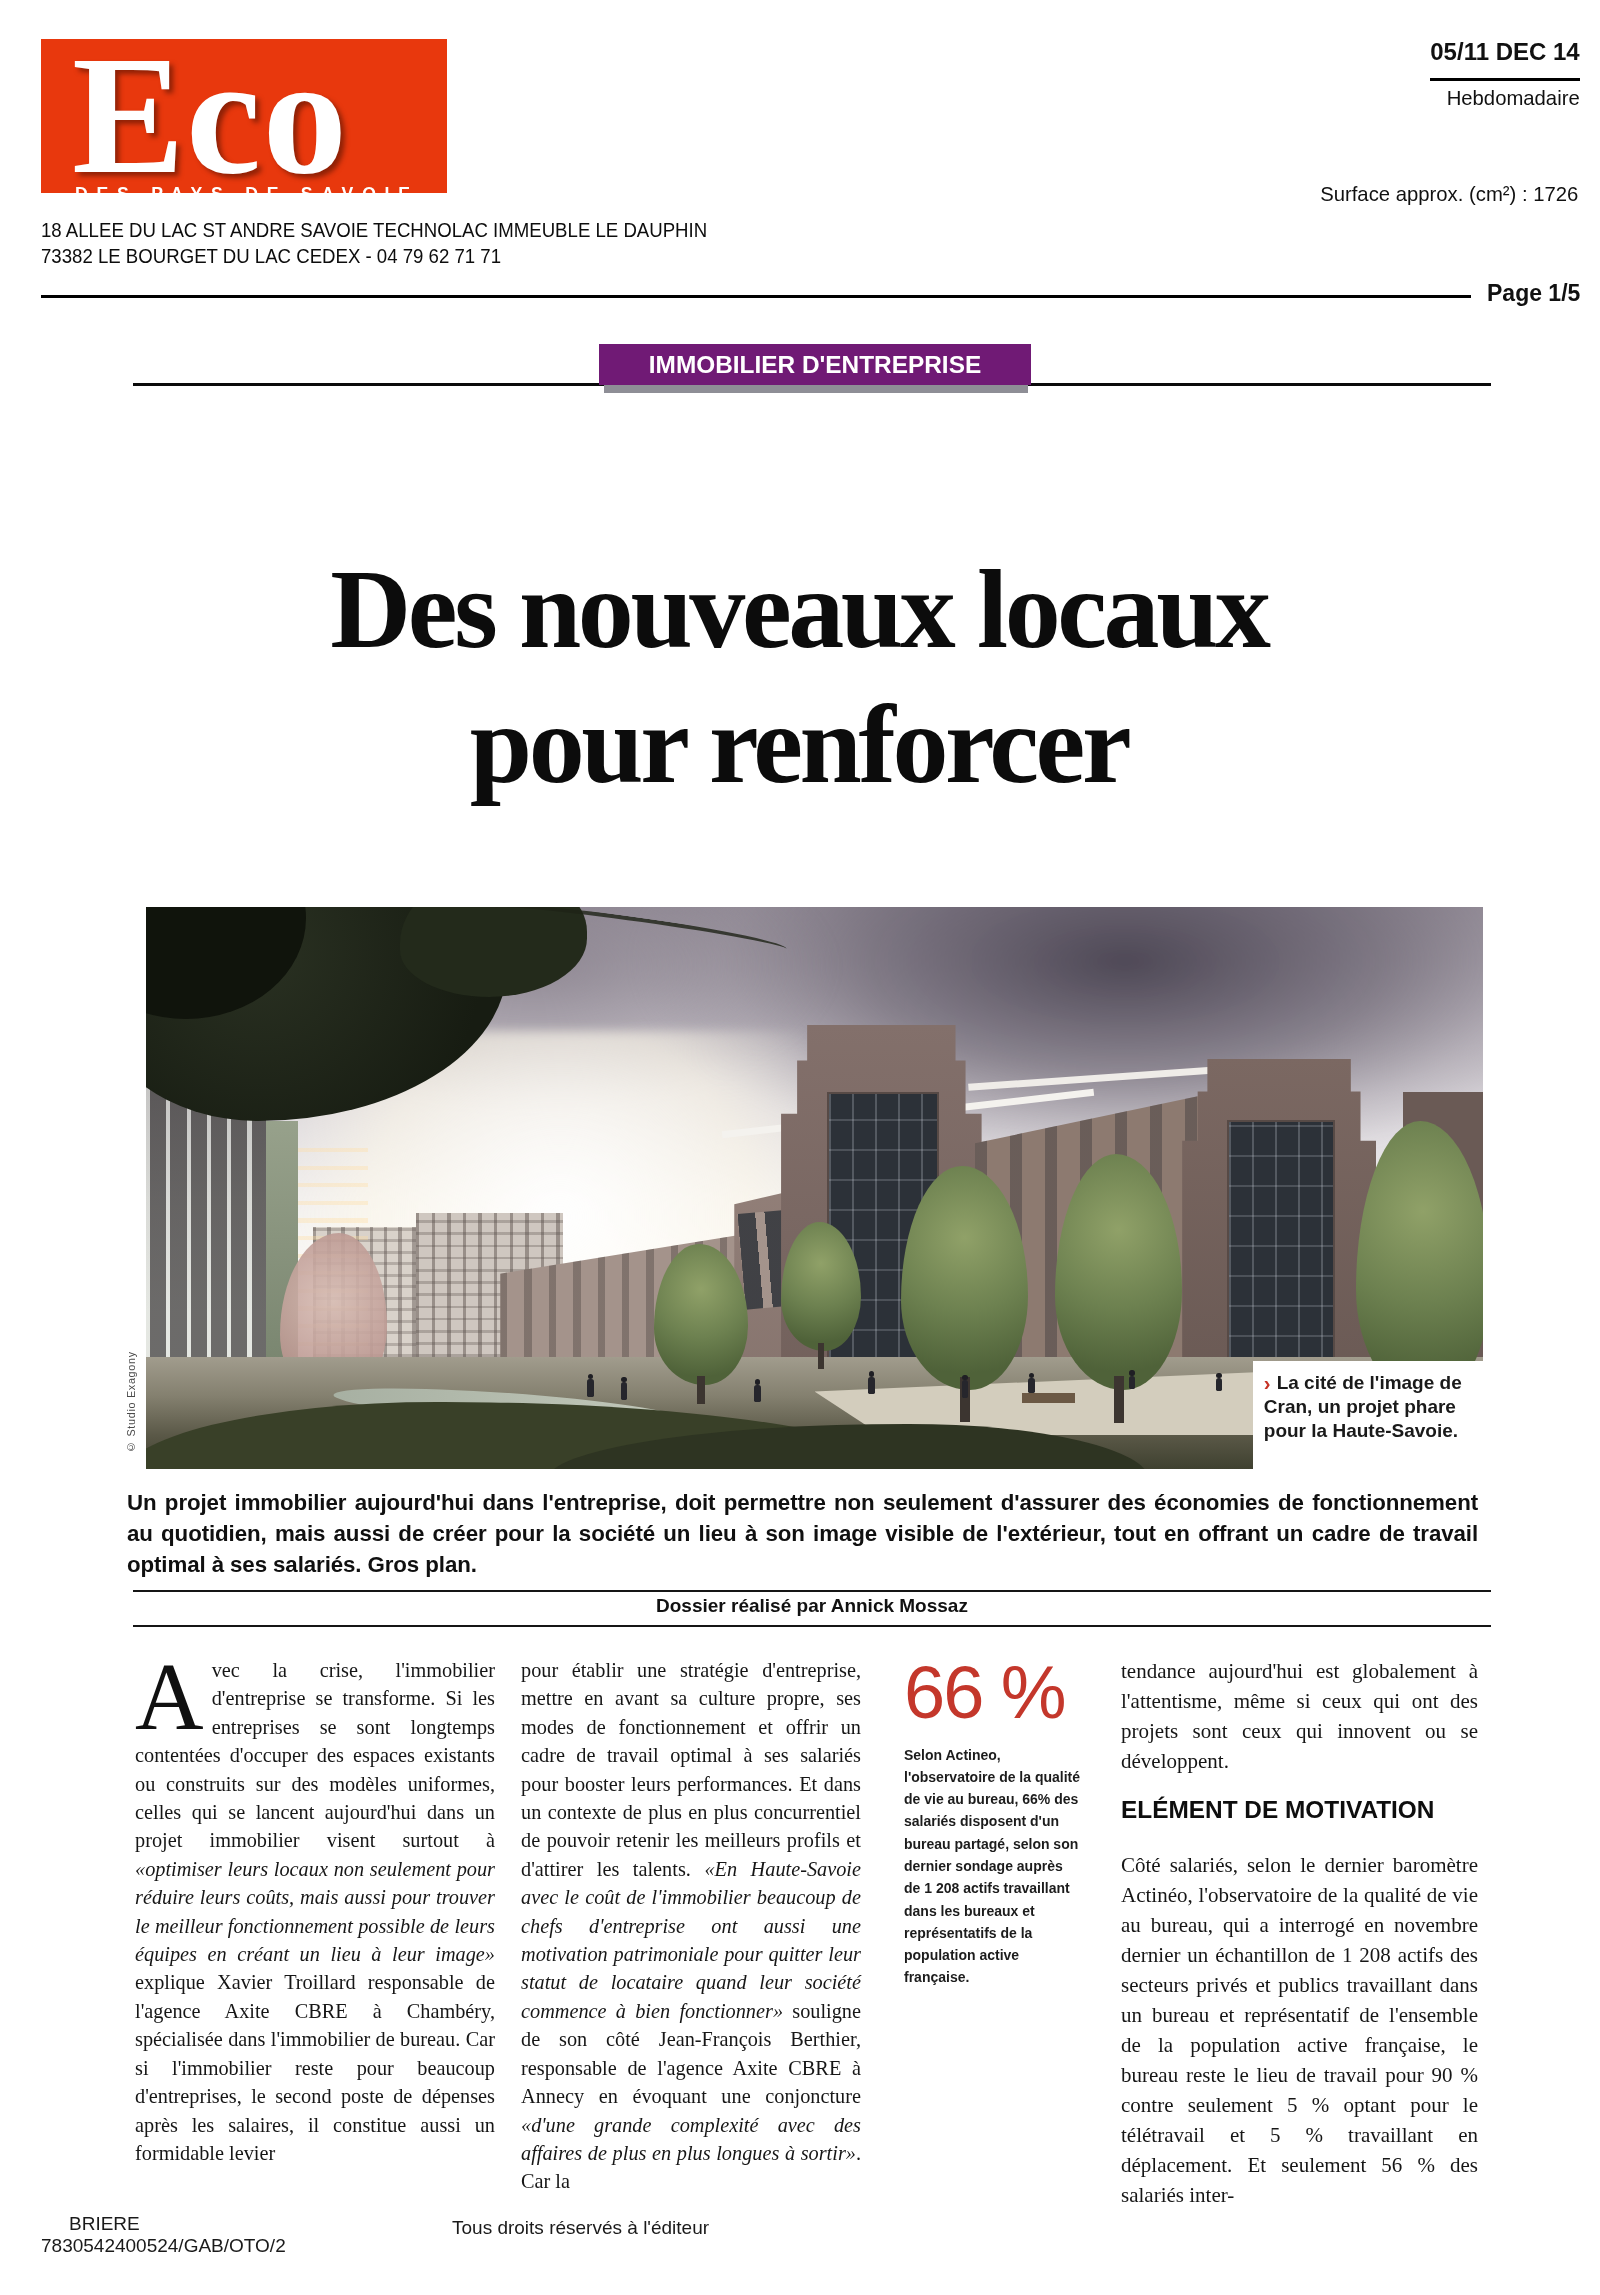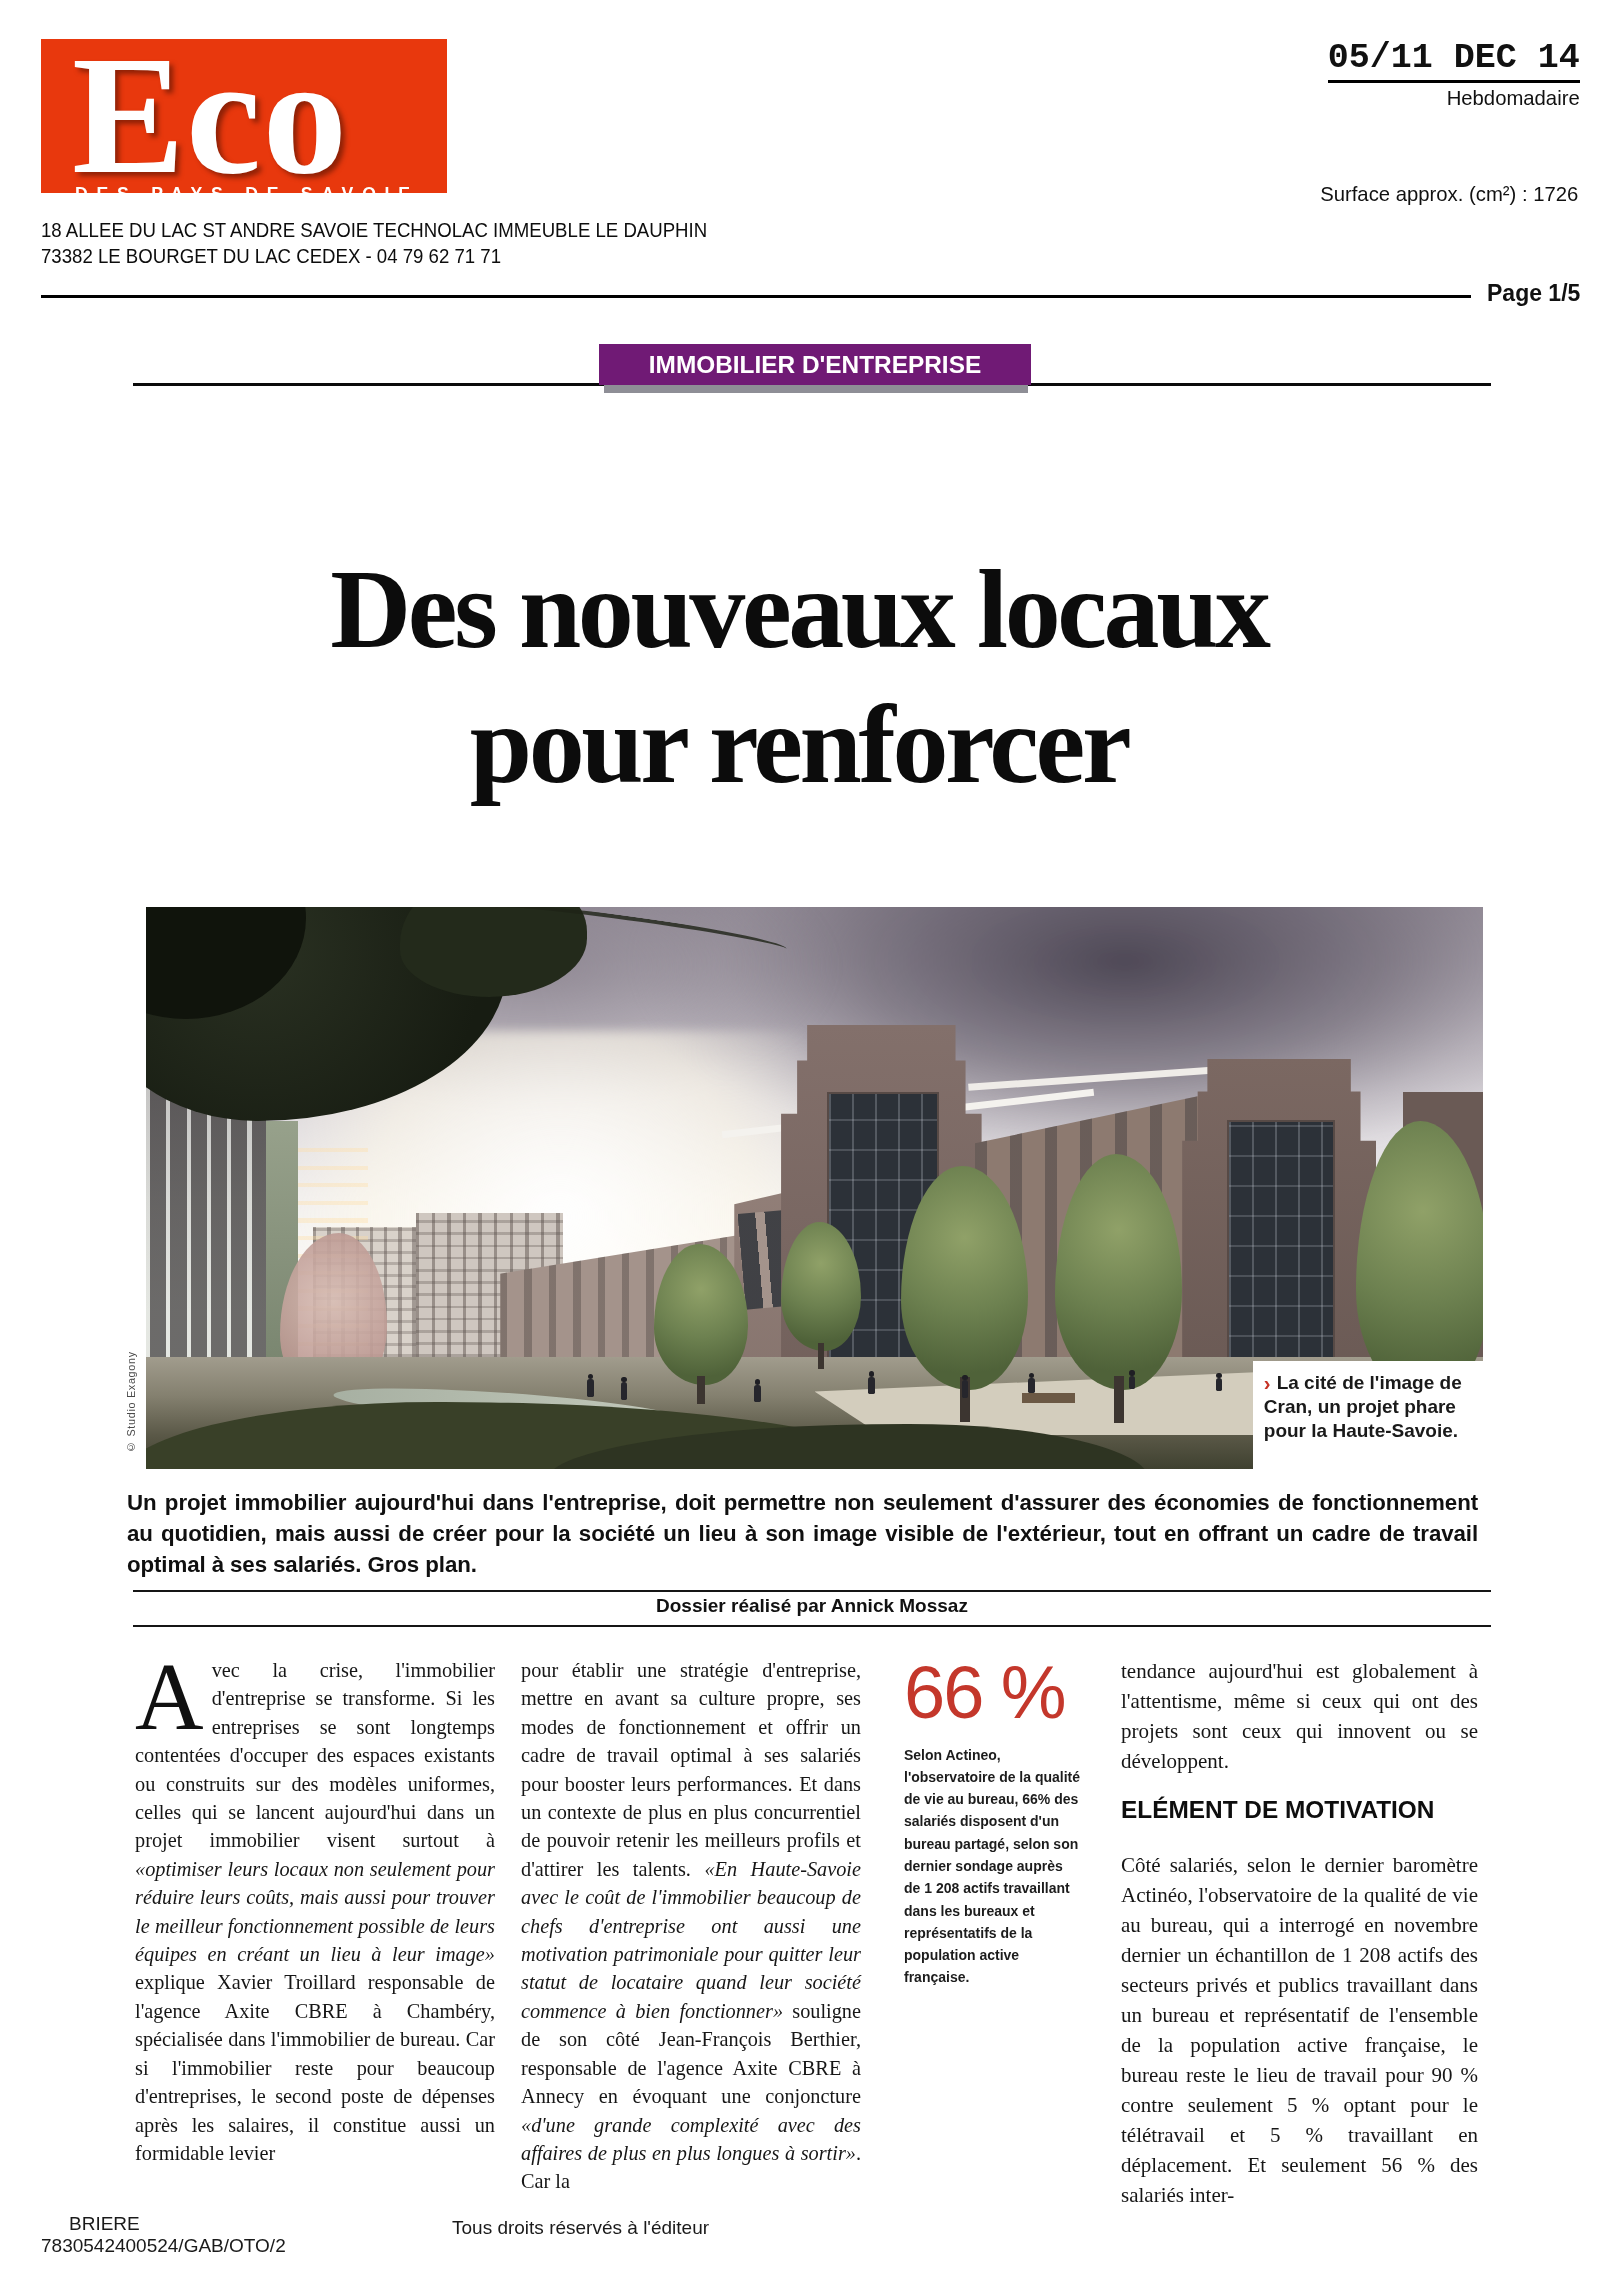--- a/index.html
+++ b/index.html
@@ -8,22 +8,22 @@
 
   
   .logo-box{position:absolute;left:41px;top:39px;width:406px;height:154px;background:#e8380d;}
   .logo-main{position:absolute;left:31px;top:-8.1px;font-family:"Liberation Serif",serif;
              font-weight:700;font-size:169px;line-height:1;color:#fff;letter-spacing:1.4px;
              text-shadow:4.1px 4.1px 5.4px rgba(70,15,0,.55);}
   .logo-sub{position:absolute;left:34px;top:145px;color:#fff;font-weight:700;font-size:17.6px;
             letter-spacing:8.8px;white-space:nowrap;}
   .address{position:absolute;left:41px;top:217px;font-size:19.6px;line-height:26px;color:#0d0d0d;
            transform:scaleX(.95);transform-origin:left top;white-space:nowrap;}
-  .issue-date{position:absolute;right:20.3px;top:38px;font-size:35px;font-weight:700;
-              border-bottom:3.4px solid #000;padding-bottom:2px;font-family:Liberation Mono, monospace;}
+  .issue-date{position:absolute;right:20.3px;top:38px;font-size:24px;font-weight:700;
+              border-bottom:3.4px solid #000;padding-bottom:12px;}
   .frequency{position:absolute;right:20.3px;top:87px;font-size:20.3px;}
   .surface{position:absolute;right:21.7px;top:183px;font-size:20.3px;}
   .header-rule{position:absolute;left:41px;top:295px;width:1430px;height:3.4px;background:#000;}
   .page-indicator{position:absolute;left:1487px;top:280px;font-size:23px;font-weight:700;}
 
   
   .section-rule{position:absolute;left:133px;top:383px;width:1358px;height:3.4px;background:#0a0a0a;}
   .badge{position:absolute;left:599px;top:344px;width:432px;height:41px;background:#701a75;
          color:#fff;font-weight:700;font-size:24.4px;line-height:41px;text-align:center;
          letter-spacing:0px;white-space:nowrap;}

